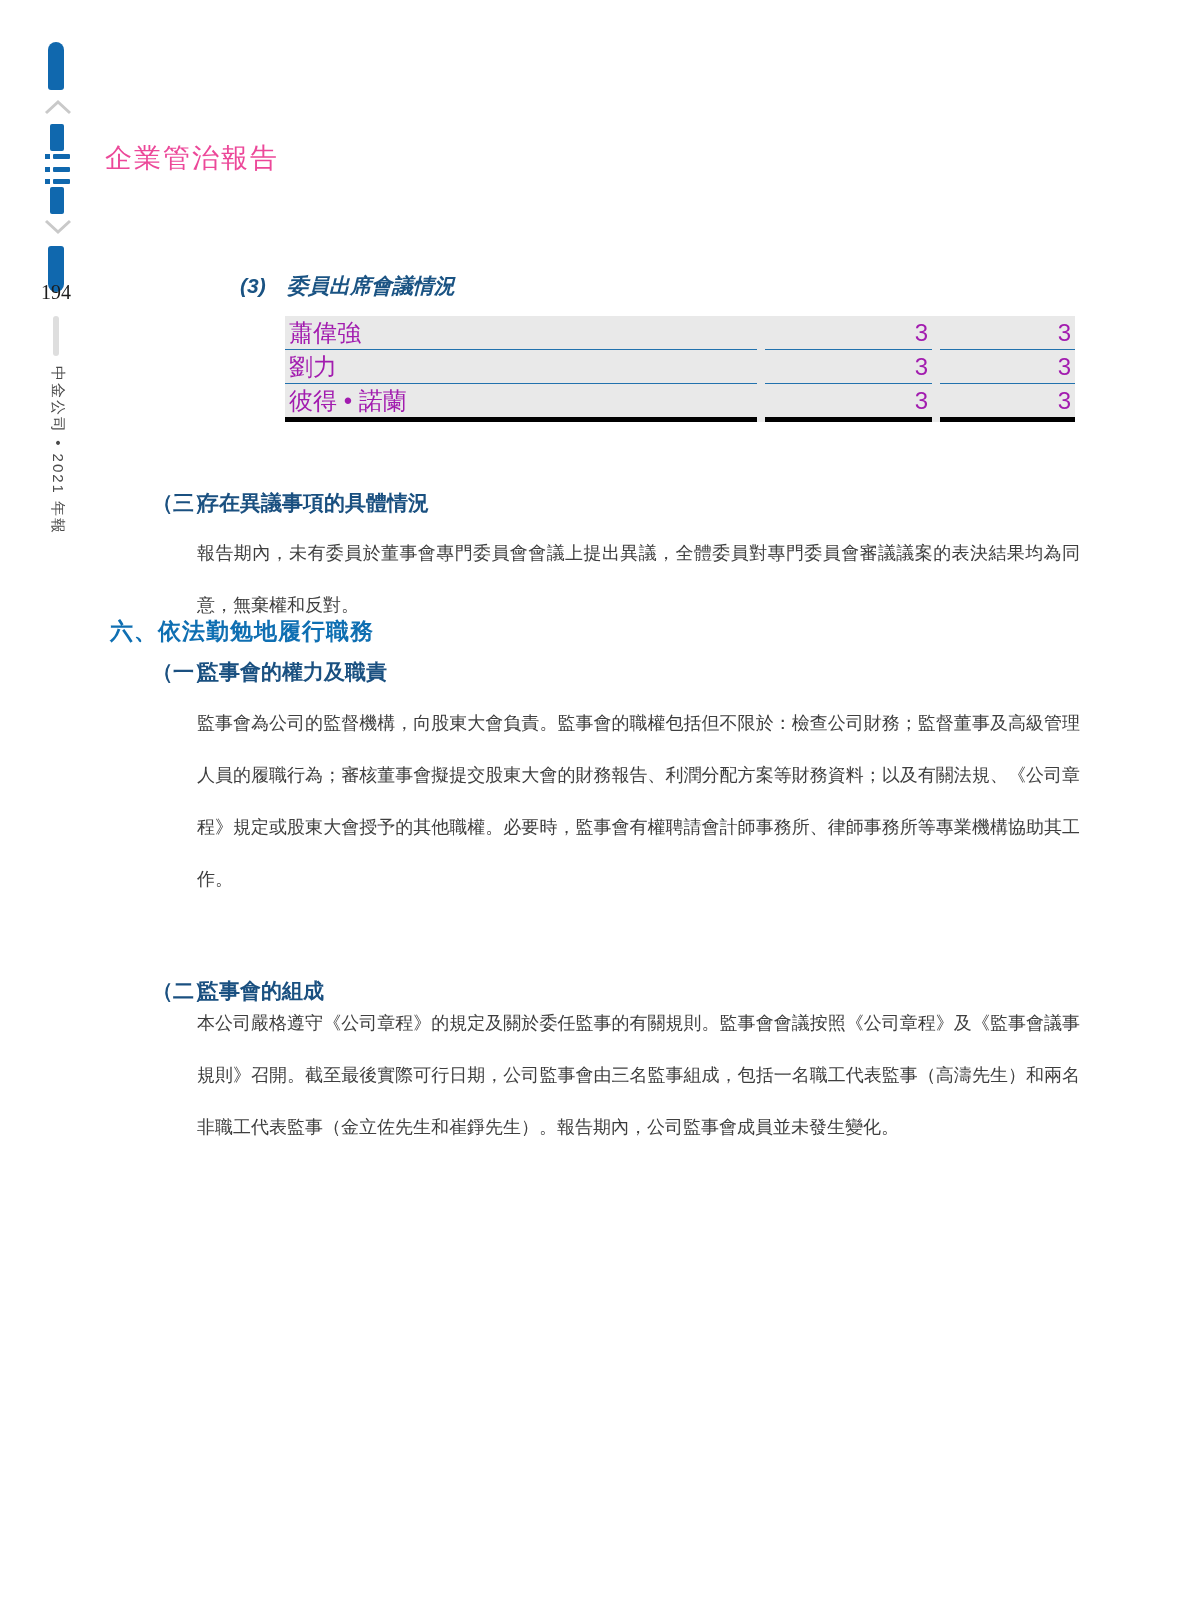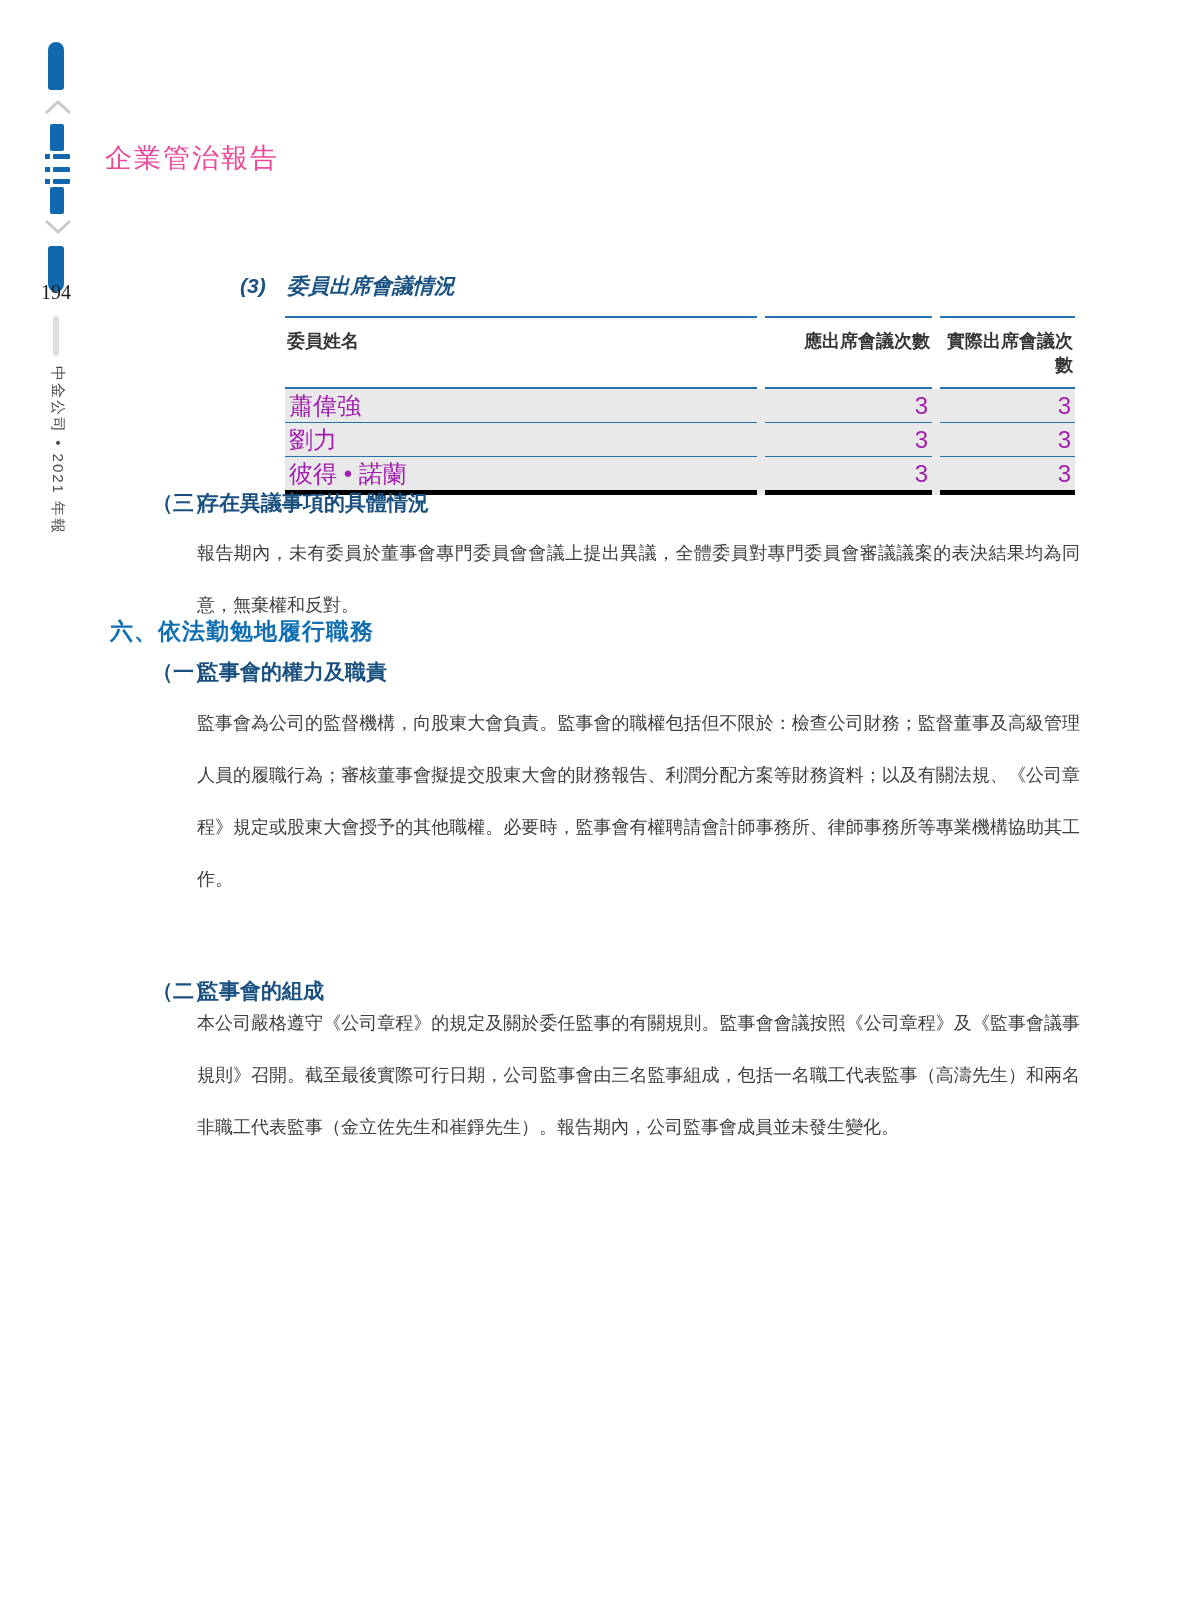--- a/index.html
+++ b/index.html
@@ -105,25 +105,20 @@
     <div class="footer-vertical">中金公司 • 2021 年報</div>
   </div>
 
   <div class="header-title">企業管治報告</div>
 
   <div class="h-italic">
     <span class="h-label">(3)</span><span>委員出席會議情況</span>
   </div>
 
   <div class="att-table">
-    <div class="t-row t-head">
-      <div class="t-cell c1">委員姓名</div>
-      <div class="t-cell c2">應出席會議次數</div>
-      <div class="t-cell c3">實際出席會議次數</div>
-    </div>
     <div class="t-body">
       <div class="t-row">
         <div class="t-cell c1">蕭偉強</div>
         <div class="t-cell c2">3</div>
         <div class="t-cell c3">3</div>
       </div>
       <div class="t-row">
         <div class="t-cell c1">劉力</div>
         <div class="t-cell c2">3</div>
         <div class="t-cell c3">3</div>

